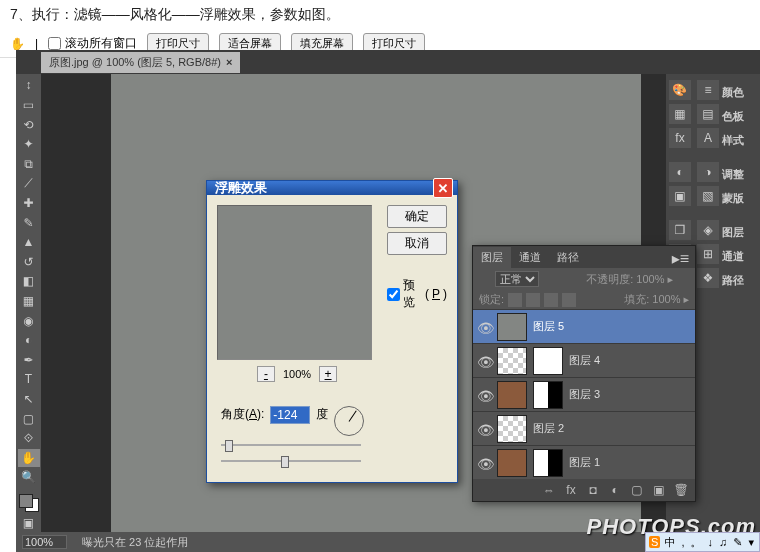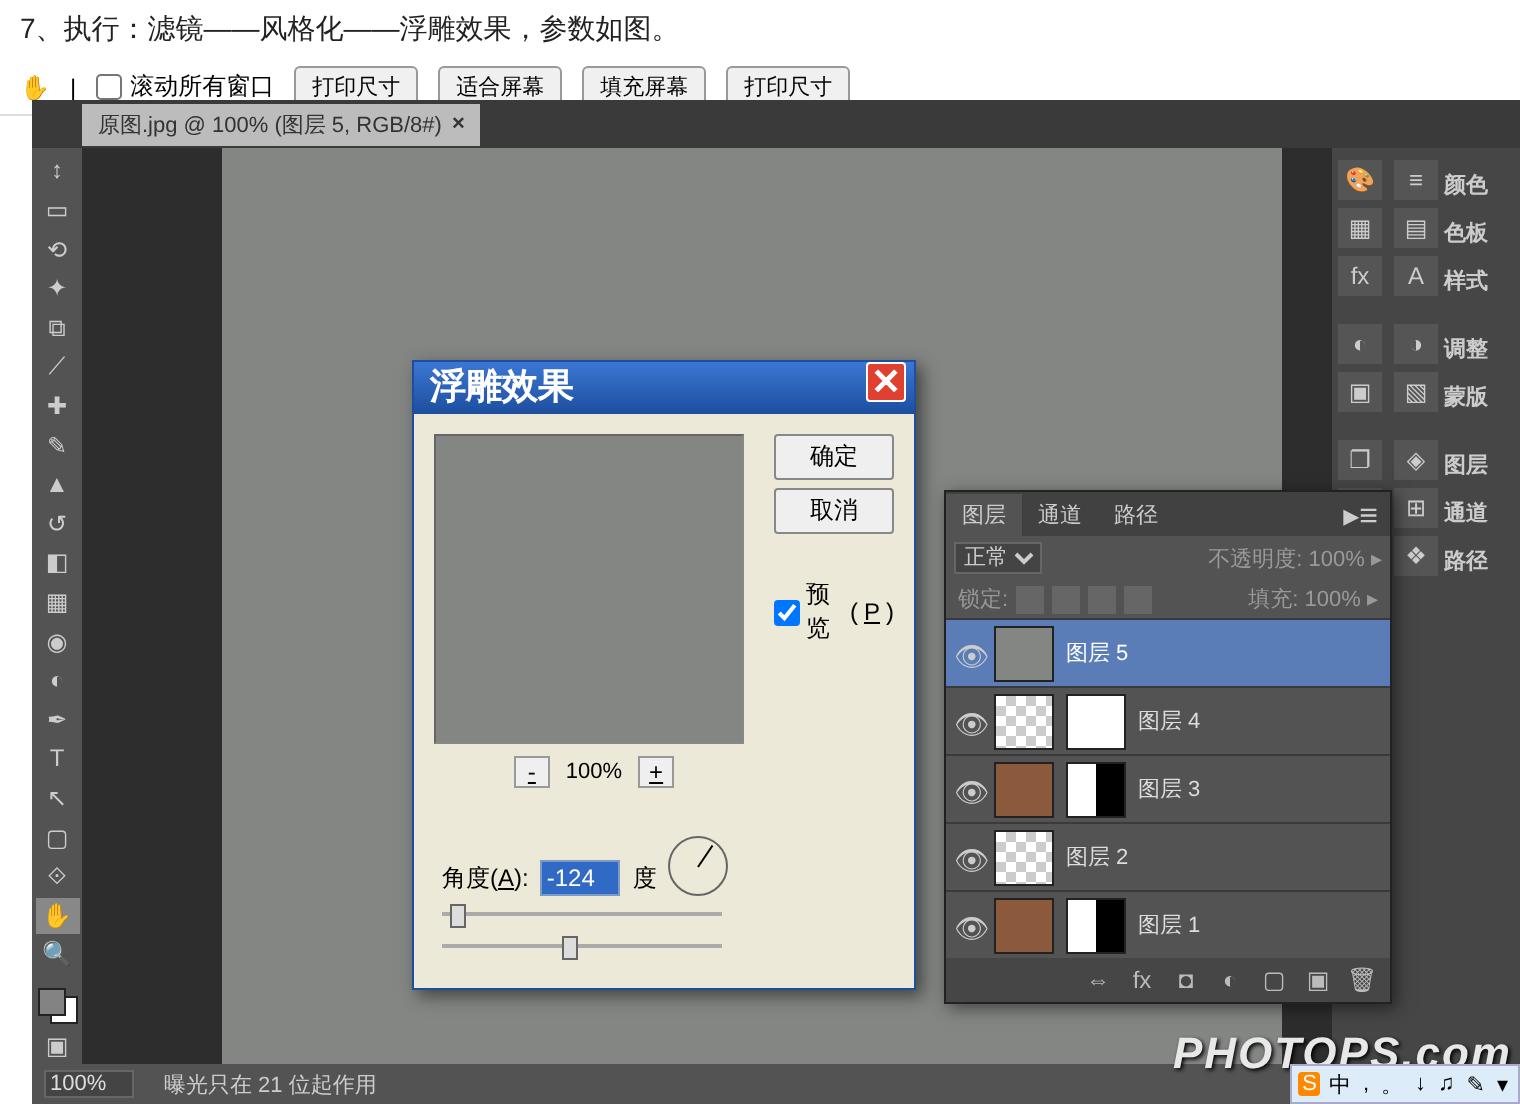--- a/index.html
+++ b/index.html
@@ -25,52 +25,52 @@
 .right-dock { position: absolute; right: 0; top: 24px; width: 110px; bottom: 20px; background: #464646; display: flex; }
 .right-dock .icon-col { width: 28px; display: flex; flex-direction: column; gap: 4px; padding-top: 6px; align-items: center; }
 .right-dock .icon-col .ico { width: 22px; height: 20px; background: #555; color: #ccc; display: flex; align-items: center; justify-content: center; font-size: 12px; cursor: pointer; }
 .right-dock .label-col { flex: 1; display: flex; flex-direction: column; gap: 4px; padding-top: 8px; }
 .right-dock .label-col .lbl { color: #ccc; font-size: 11px; height: 20px; display: flex; align-items: center; cursor: pointer; font-weight: bold; }
 .layers-panel { position: absolute; right: 80px; top: 195px; width: 224px; background: #535353; border: 1px solid #222; box-shadow: 2px 2px 8px rgba(0,0,0,0.5); }
 .layers-panel .tabs { display: flex; background: #414141; height: 22px; align-items: flex-end; }
 .layers-panel .tabs .tab { padding: 3px 8px; font-size: 11px; color: #ccc; cursor: pointer; }
 .layers-panel .tabs .tab.active { background: #535353; }
 .layers-panel .tabs .menu { margin-left: auto; padding: 0 6px; color: #ccc; cursor: pointer; }
-.layers-panel .opts { display: flex; align-items: center; padding: 3px 4px; gap: 6px; font-size: 11px; color: #999; }
+.layers-panel .opts { display: flex; align-items: center; padding: 3px 22px; gap: 6px; font-size: 11px; color: #999; }
 .layers-panel .opts select { background: #444; color: #ccc; border: 1px solid #666; font-size: 11px; }
 .layers-panel .opts .opacity { margin-left: auto; }
 .layers-panel .lock-row { display: flex; align-items: center; padding: 2px 6px; gap: 4px; font-size: 11px; color: #999; }
 .layers-panel .lock-row .ico-sm { width: 14px; height: 14px; background: #666; display: inline-block; }
 .layers-panel .lock-row .fill { margin-left: auto; }
 .layers-list .layer-row { display: flex; align-items: center; height: 34px; border-top: 1px solid #3a3a3a; padding: 0 4px; gap: 6px; cursor: pointer; }
 .layers-list .layer-row.sel { background: #5a7db8; color: #fff; }
 .layers-list .eye { width: 14px; height: 14px; color: #ccc; font-size: 14px; }
 .layers-list .thumb { width: 30px; height: 28px; background: #888; border: 1px solid #222; background-image: repeating-conic-gradient(#ccc 0 25%, #fff 0 50%); background-size: 10px 10px; display:flex; align-items:center; justify-content:center; overflow:hidden; }
 .layers-list .thumb.solid { background: #838683; }
 .layers-list .thumb.face { background: #8b5a3c; }
 .layers-list .mask { width: 30px; height: 28px; background: #fff; border: 1px solid #222; }
 .layers-list .mask.wb { background: linear-gradient(90deg,#fff 50%,#000 50%); }
 .layers-list .layer-name { font-size: 11px; color: #ddd; }
 .layers-list .layer-row.sel .layer-name { color: #fff; }
 .layers-panel .panel-foot { display: flex; justify-content: flex-end; gap: 6px; padding: 4px 6px; background: #464646; }
 .layers-panel .panel-foot .foot-ico { width: 16px; height: 14px; color: #bbb; font-size: 12px; cursor: pointer; text-align:center; }
 .dialog { position: absolute; left: 190px; top: 130px; width: 252px; background: #ece9d8; border: 1px solid #1d4e9f; box-shadow: 3px 3px 8px rgba(0,0,0,0.5); }
-.dialog .titlebar { height: 26px; background: linear-gradient(#3b77d3,#1d4e9f); display: flex; align-items: flex-start; padding: 0 4px 0 8px; color: #fff; font-size: 18px; font-weight: bold; }
+.dialog .titlebar { height: 14px; background: linear-gradient(#3b77d3,#1d4e9f); display: flex; align-items: center; padding: 0 4px 0 8px; color: #fff; font-size: 13px; font-weight: bold; }
 .dialog .titlebar .close { margin-left: auto; width: 20px; height: 20px; background: #e04030; color: #fff; display: flex; align-items: center; justify-content: center; font-weight: bold; border: 1px solid #fff; border-radius: 2px; cursor: pointer; }
 .dialog .dlg-body { padding: 10px; display: flex; gap: 10px; }
 .dialog .left-area { flex: 1; }
 .dialog .preview-box { width: 155px; height: 155px; background: #838683; border: 1px solid #888; border-top-color:#666; border-left-color:#666; }
 .dialog .zoom-row { display: flex; align-items: center; justify-content: center; gap: 8px; margin-top: 6px; font-size: 11px; }
 .dialog .zoom-row .zbtn { width: 18px; height: 16px; border: 1px solid #999; background: #efefef; font-size: 12px; text-align: center; line-height: 14px; cursor: pointer; text-decoration: underline; }
 .dialog .right-btns { display: flex; flex-direction: column; gap: 4px; width: 60px; }
 .dialog .right-btns button { border: 1px solid #888; background: #efefef; font-size: 12px; padding: 2px 0; cursor: pointer; border-radius: 2px; }
 .dialog .preview-chk { font-size: 12px; margin-top: 18px; display: flex; align-items: center; gap: 3px; }
 .dialog .preview-chk .u { text-decoration: underline; }
 .dialog .params { padding: 4px 14px 14px 14px; font-size: 12px; }
-.dialog .param-row { display: flex; align-items: flex-end; gap: 6px; margin-top: 10px; position: relative; }
+.dialog .param-row { display: flex; align-items: flex-start; gap: 6px; margin-top: 10px; position: relative; }
 .dialog .param-row .u { text-decoration: underline; }
 .dialog .param-row input[type=text] { width: 40px; border: 1px solid #7a9ac9; padding: 1px 2px; font-size: 12px; text-align: left; }
 .dialog .param-row input.sel { background: #316ac5; color: #fff; }
 .dialog .angle-wheel { width: 30px; height: 30px; border: 1px solid #666; border-radius: 50%; position: relative; }
 .dialog .angle-wheel .needle { position: absolute; width: 13px; height: 1px; background: #000; top: 50%; left: 50%; transform-origin: left center; transform: rotate(-56deg); }
 .dialog .slider { width: 140px; height: 14px; position: relative; margin-top: 2px; }
 .dialog .slider .track { position: absolute; top: 6px; left: 0; right: 0; height: 2px; background: #aaa; }
 .dialog .slider .thumb { position: absolute; top: 2px; width: 8px; height: 12px; background: #ddd; border: 1px solid #666; }
 .watermark { position: absolute; right: 20px; bottom: 12px; text-align: right; color: #e8e8e8; font-style: italic; text-shadow: 1px 1px 2px #000; }
 .watermark .w1 { font-size: 11px; letter-spacing: 1px; }
@@ -172,21 +172,21 @@
       <div class="lbl">蒙版</div>
       <div style="height:6px"></div>
       <div class="lbl">图层</div>
       <div class="lbl">通道</div>
       <div class="lbl">路径</div>
     </div>
   </div>
 
   <div class="status-bar">
     <input value="100%" style="">
-    <span>曝光只在 21 位起作用</span>
+    <span>曝光只在 23 位起作用</span>
   </div>
 
   <div class="layers-panel">
     <div class="tabs">
       <div class="tab active">图层</div>
       <div class="tab">通道</div>
       <div class="tab">路径</div>
       <div class="menu">▸≡</div>
     </div>
     <div class="opts">

